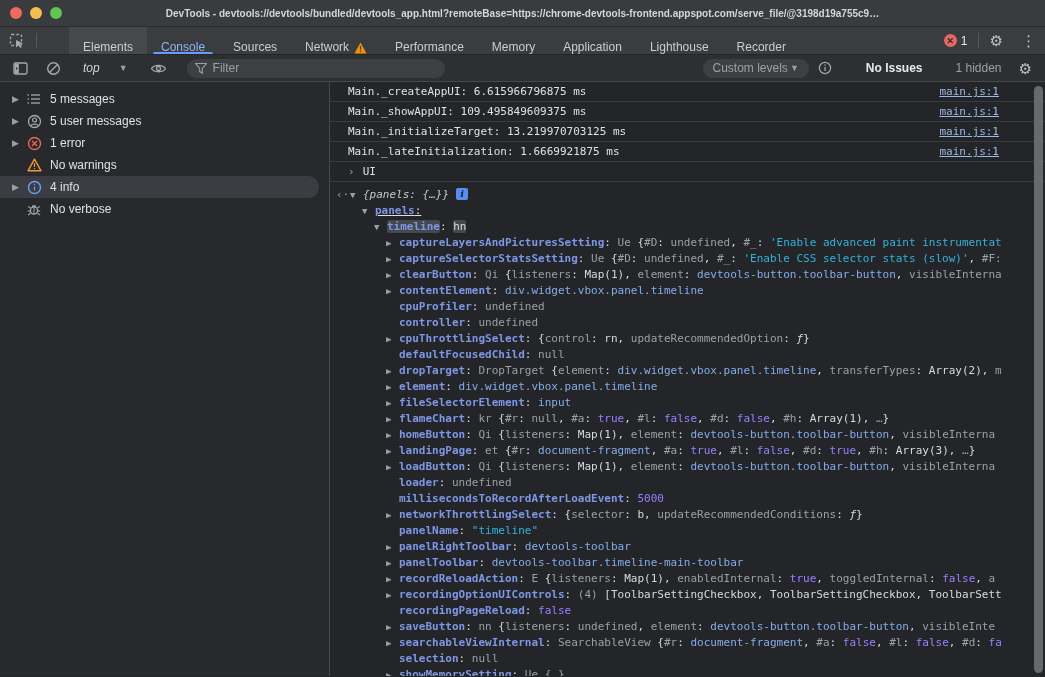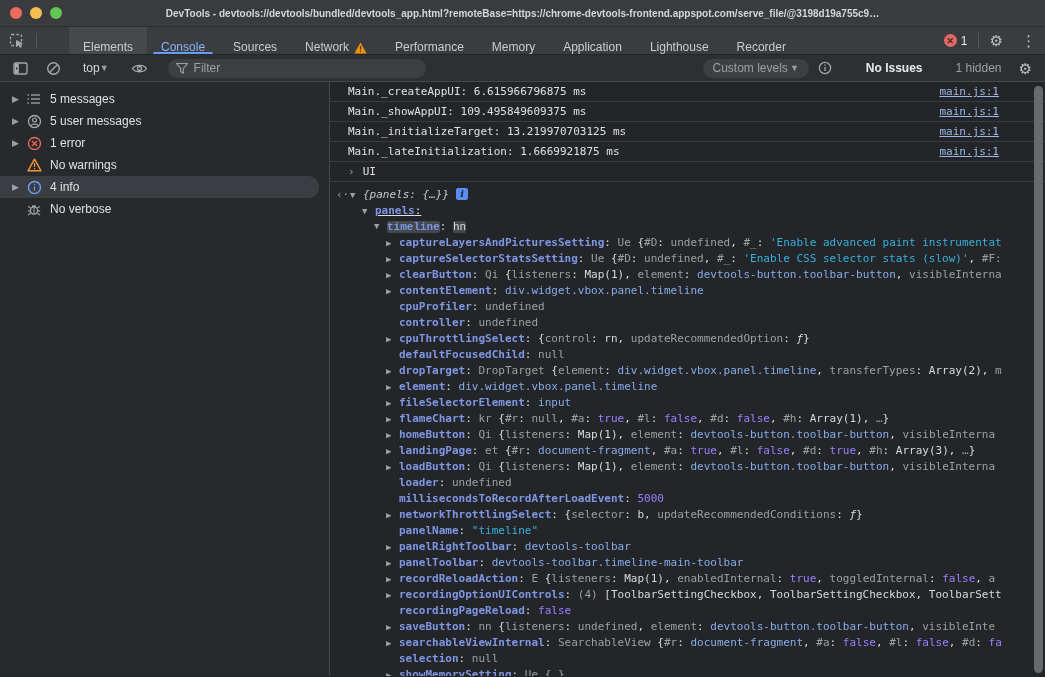--- a/index.html
+++ b/index.html
@@ -26,21 +26,21 @@
   .tab.hovered { background:#47484b; }
   .tab.active { color:#8ab4f8; }
   .tab.active::after { content:""; position:absolute; left:6px; right:6px; bottom:0; height:2px; background:#669df6; border-radius:2px 2px 0 0; }
   .tabbar .spacer { flex:1; }
   .err-badge { display:flex; align-items:center; gap:4px; padding:0 8px; cursor:pointer; }
   .err-circle { width:13px; height:13px; border-radius:50%; background:#e46962; color:#2c2d2f; display:flex; align-items:center; justify-content:center; font-size:9px; font-weight:700; }
   .err-count { font-size:12px; color:#e8eaed; }
   .glyph { color:#bdc0c4; font-size:15px; line-height:1; }
   
   .ctoolbar { height:27px; background:#2e2f32; border-bottom:1px solid #47484c; display:flex; align-items:center; padding:0 4px; }
-  .tool-label { font-size:12px; color:#d2d4d8; display:flex; align-items:center; gap:0; padding:0 8px; cursor:pointer; white-space:nowrap; }
+  .tool-label { font-size:12px; color:#d2d4d8; display:flex; align-items:center; gap:19px; padding:0 8px; cursor:pointer; white-space:nowrap;font-style:italic; }
   .caret { color:#9aa0a6; font-size:9px; }
   .filter-pill { flex:0 0 auto; width:258px; height:19px; margin-left:6px; background:#3c4043; border-radius:10px; display:flex; align-items:center; padding:0 8px; gap:6px; }
   .filter-pill input { background:transparent; border:none; outline:none; color:#dfe1e4; font-size:12px; width:100%; font-family:"Liberation Sans",sans-serif; }
   .filter-pill input::placeholder { color:#9aa0a6; }
   .pill { height:19px; background:#3c4043; border-radius:10px; display:flex; align-items:center; gap:2px; padding:0 10px; font-size:12px; color:#9aa0a6; cursor:pointer; white-space:nowrap; }
   .tb-spacer { flex:1; }
   .tb-text { font-size:12px; padding:0 8px; white-space:nowrap; cursor:pointer;margin-left:12px; }
   .no-issues { color:#e8eaed; font-weight:600; }
   .hidden-count { color:#9aa0a6; }
   
@@ -309,21 +309,21 @@
       <div class="msg">
         <span class="txt">Main._lateInitialization: 1.6669921875 ms</span>
         <a>main.js:1</a>
       </div>
       <div class="msg">
         <span class="txt"><span class="echo-chevron">›</span><span>UI</span></span>
       </div>
       <div class="tree">
           <div class="tree-row" style="padding-left: 20px;"><span class="ret">‹·</span><span class="arr">▼</span><span class="sg-i">{panels: {…}}</span><span class="badge-i">i</span></div>
           <div class="tree-row" style="padding-left: 32px; text-decoration: underline;"><span class="arr">▼</span><span class="sg-k">panels</span><span class="sg-p">:</span></div>
-          <div class="tree-row" style="padding-left: 44px; font-family: Liberation Mono, monospace;"><span class="arr">▼</span><span class="sg-k sg-hl">timeline</span><span class="sg-p">: </span><span class="sg-p sg-hl">hn</span></div>
+          <div class="tree-row" style="padding-left: 44px;"><span class="arr">▼</span><span class="sg-k sg-hl">timeline</span><span class="sg-p">: </span><span class="sg-p sg-hl">hn</span></div>
           <div class="tree-row" style="padding-left: 56px;"><span class="arr">▶</span><span class="sg-k">captureLayersAndPicturesSetting</span><span class="sg-p">: </span><span class="sg-m">Ue </span><span class="sg-p">{</span><span class="sg-m">#D</span><span class="sg-p">: </span><span class="sg-m">undefined</span><span class="sg-p">, </span><span class="sg-m">#_</span><span class="sg-p">: </span><span class="sg-s">'Enable advanced paint instrumentat</span></div>
           <div class="tree-row" style="padding-left: 56px;"><span class="arr">▶</span><span class="sg-k">captureSelectorStatsSetting</span><span class="sg-p">: </span><span class="sg-m">Ue </span><span class="sg-p">{</span><span class="sg-m">#D</span><span class="sg-p">: </span><span class="sg-m">undefined</span><span class="sg-p">, </span><span class="sg-m">#_</span><span class="sg-p">: </span><span class="sg-s">'Enable CSS selector stats (slow)'</span><span class="sg-p">, </span><span class="sg-m">#F:</span></div>
           <div class="tree-row" style="padding-left: 56px;"><span class="arr">▶</span><span class="sg-k">clearButton</span><span class="sg-p">: </span><span class="sg-m">Qi </span><span class="sg-p">{</span><span class="sg-m">listeners</span><span class="sg-p">: </span><span class="sg-p">Map(1)</span><span class="sg-p">, </span><span class="sg-m">element</span><span class="sg-p">: </span><span class="sg-n">devtools-button.toolbar-button</span><span class="sg-p">, </span><span class="sg-m">visibleInterna</span></div>
           <div class="tree-row" style="padding-left: 56px;"><span class="arr">▶</span><span class="sg-k">contentElement</span><span class="sg-p">: </span><span class="sg-n">div.widget.vbox.panel.timeline</span></div>
           <div class="tree-row" style="padding-left: 56px;"><span class="arr"></span><span class="sg-k">cpuProfiler</span><span class="sg-p">: </span><span class="sg-m">undefined</span></div>
           <div class="tree-row" style="padding-left: 56px;"><span class="arr"></span><span class="sg-k">controller</span><span class="sg-p">: </span><span class="sg-m">undefined</span></div>
           <div class="tree-row" style="padding-left: 56px;"><span class="arr">▶</span><span class="sg-k">cpuThrottlingSelect</span><span class="sg-p">: {</span><span class="sg-m">control</span><span class="sg-p">: </span><span class="sg-p">rn</span><span class="sg-p">, </span><span class="sg-m">updateRecommendedOption</span><span class="sg-p">: </span><span class="sg-f">ƒ</span><span class="sg-p">}</span></div>
           <div class="tree-row" style="padding-left: 56px;"><span class="arr"></span><span class="sg-k">defaultFocusedChild</span><span class="sg-p">: </span><span class="sg-m">null</span></div>
           <div class="tree-row" style="padding-left: 56px;"><span class="arr">▶</span><span class="sg-k">dropTarget</span><span class="sg-p">: </span><span class="sg-m">DropTarget </span><span class="sg-p">{</span><span class="sg-m">element</span><span class="sg-p">: </span><span class="sg-n">div.widget.vbox.panel.timeline</span><span class="sg-p">, </span><span class="sg-m">transferTypes</span><span class="sg-p">: </span><span class="sg-p">Array(2)</span><span class="sg-p">, </span><span class="sg-m">m</span></div>
           <div class="tree-row" style="padding-left: 56px;"><span class="arr">▶</span><span class="sg-k">element</span><span class="sg-p">: </span><span class="sg-n">div.widget.vbox.panel.timeline</span></div>

